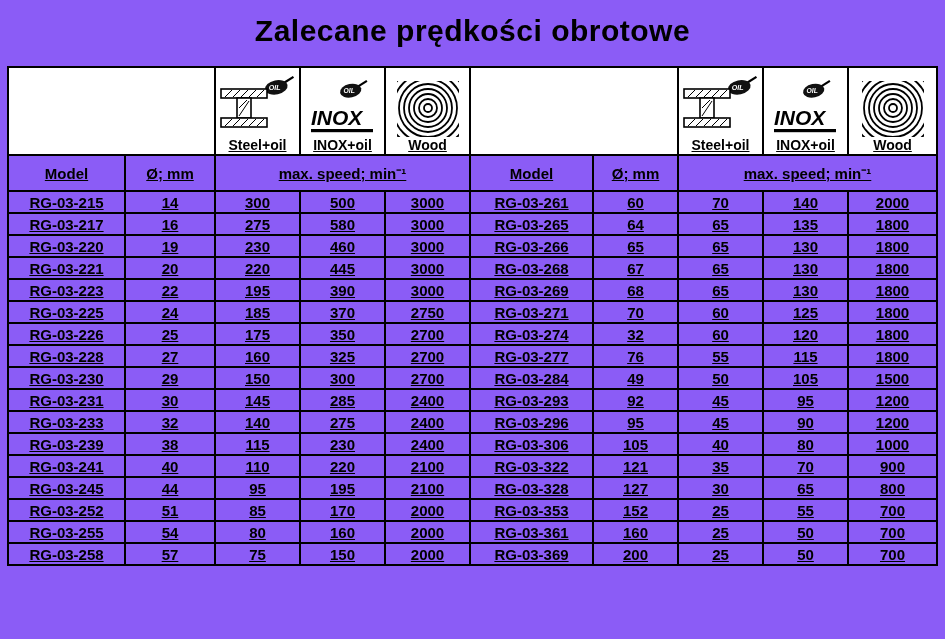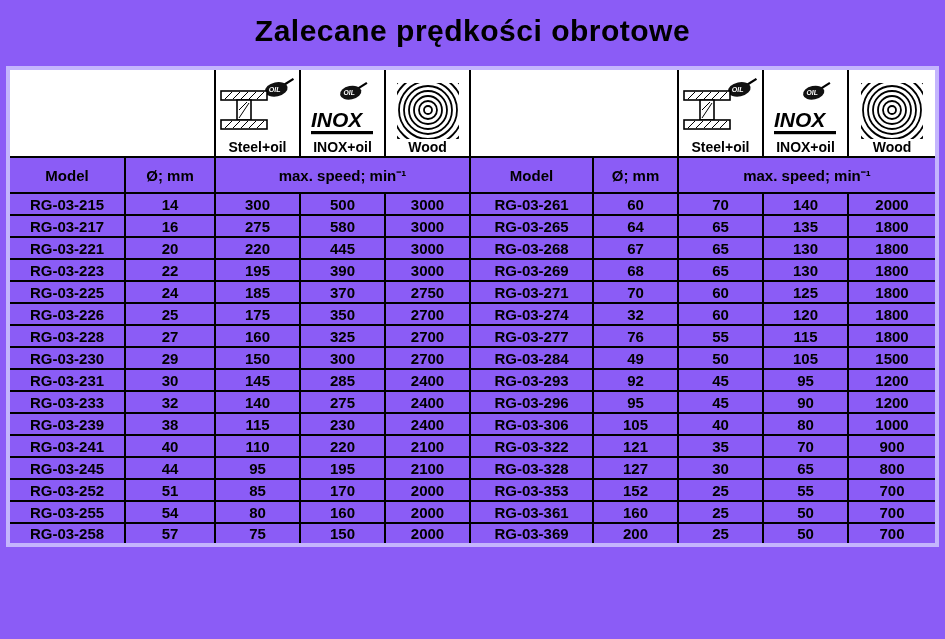--- a/index.html
+++ b/index.html
@@ -17,21 +17,22 @@
     font-size: 30px;
     font-weight: bold;
     letter-spacing: 0.5px;
   }
 
   table.speed-table {
     border-collapse: collapse;
     table-layout: fixed;
     width: 929px;
     margin: 18px auto;
-    border: 4px solid #c4b5fd;
+    border: 1px solid #c4b5fd;
+    text-decoration: underline;
   }
   .speed-table th, .speed-table td {
     border: 2px solid #000;
     text-align: center;
     vertical-align: middle;
     font-weight: bold;
     padding: 0;
     overflow: hidden;
     white-space: nowrap;
   }
@@ -202,20 +203,32 @@
           <td>275</td>
           <td>580</td>
           <td>3000</td>
           <td class="model">RG-03-265</td>
           <td>64</td>
           <td>65</td>
           <td>135</td>
           <td>1800</td>
         </tr>
         <tr>
+          <td class="model">RG-03-220</td>
+          <td>19</td>
+          <td>230</td>
+          <td>460</td>
+          <td>3000</td>
+          <td class="model">RG-03-266</td>
+          <td>65</td>
+          <td>65</td>
+          <td>130</td>
+          <td>1800</td>
+        </tr>
+        <tr>
           <td class="model">RG-03-221</td>
           <td>20</td>
           <td>220</td>
           <td>445</td>
           <td>3000</td>
           <td class="model">RG-03-268</td>
           <td>67</td>
           <td>65</td>
           <td>130</td>
           <td>1800</td>

